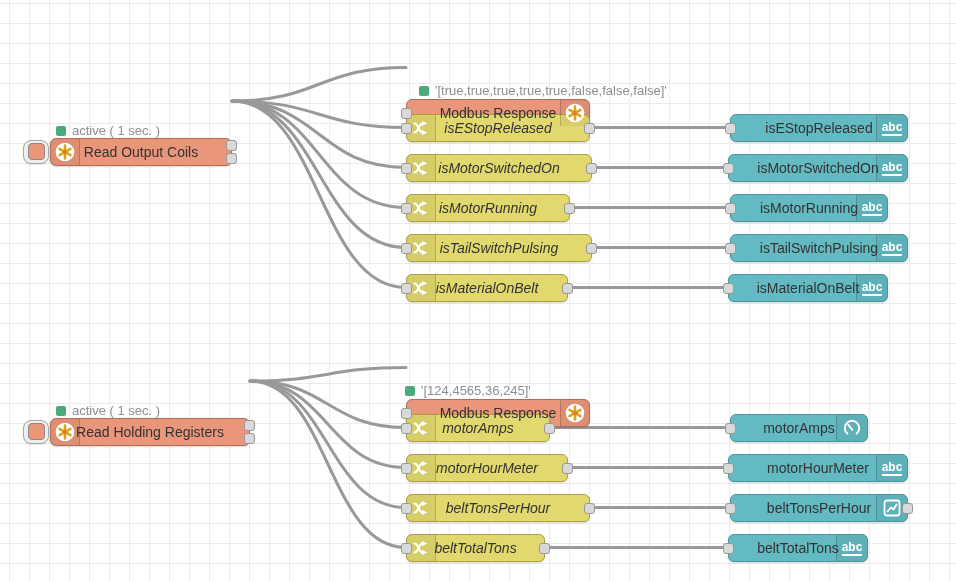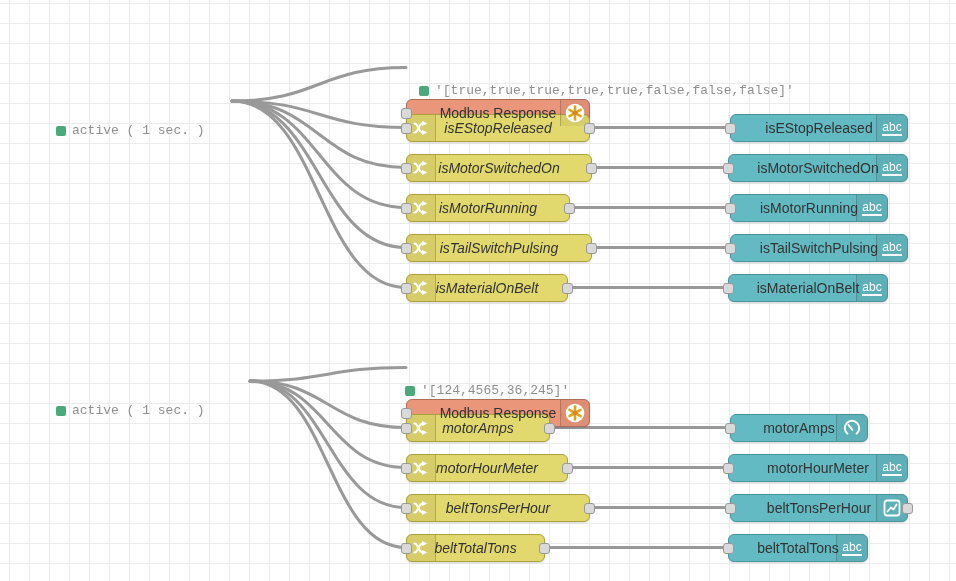--- a/index.html
+++ b/index.html
@@ -35,21 +35,21 @@
   .iconbox{
     position:absolute;top:0;bottom:0;width:28px;
     background:rgba(0,0,0,0.05);
     display:flex;align-items:center;justify-content:center;z-index:1;
   }
   .ib-l{left:0;border-right:1px solid rgba(0,0,0,0.18);border-radius:4px 0 0 4px;}
   .ib-r{right:0;border-left:1px solid rgba(0,0,0,0.18);border-radius:0 4px 4px 0;}
   .ib-w30{width:30px;}
 
   .abc{
-    color:#fff;font-weight:normal;font-size:12px;line-height:12px;
+    color:#fff;font-weight:bold;font-size:12px;line-height:12px;
     border-bottom:2px solid #fff;padding-bottom:1px;
   }
 
   .port{
     position:absolute;width:11px;height:11px;box-sizing:border-box;
     background:#d9d9d9;border:1px solid #999;border-radius:3px;z-index:3;
   }
   .p-in {left:-6px;top:50%;margin-top:-5.5px;}
   .p-out{right:-6px;top:50%;margin-top:-5.5px;}
   .p-out1{right:-6px;top:1px;margin-top:0;}
@@ -60,21 +60,21 @@
     box-sizing:border-box;border:1.5px solid #a6a6a6;background:#eeeeee;
     border-radius:8px;display:flex;align-items:center;justify-content:center;
     box-shadow:0 1px 1px rgba(0,0,0,.1);
   }
   .inject-inner{
     width:15px;height:15px;background:#E9967A;border:1px solid #8a8a8a;border-radius:4px;
   }
 
   .status{
     position:absolute;display:flex;align-items:center;gap:6px;
-    font-size:13px;color:#8f8f8f;white-space:nowrap;font-family:Liberation Mono, monospace;
+    font-size:13px;color:#8f8f8f;white-space:nowrap;
   }
   .sdot{width:10px;height:10px;border-radius:2px;background:#4BA97B;display:inline-block;}
 
   .defs-hidden{position:absolute;width:0;height:0;overflow:hidden;}
 </style>
 </head>
 <body>
 
 <svg class="defs-hidden" aria-hidden="true">
   <defs>
@@ -126,20 +126,33 @@
     <path d="M250,381 C328,381 328,467.5 406,467.5"></path>
     <path d="M250,381 C328,381 328,507.5 406,507.5"></path>
     <path d="M250,381 C328,381 328,547.5 406,547.5"></path>
 
     <path d="M550,427.5 L730,427.5"></path>
     <path d="M568,467.5 L728,467.5"></path>
     <path d="M590,507.5 L730,507.5"></path>
     <path d="M545,547.5 L728,547.5"></path>
   </svg>
 
+  <div class="node n-salmon" style="left:50px;top:93px;width:182px">
+    <div class="inject-btn">
+        <div class="inject-inner"></div>
+      </div>
+    <div class="iconbox ib-l">
+        <svg width="20" height="20">
+          <use href="#i-modbus"></use>
+        </svg>
+      </div>
+    <span class="lbl">Read Output Coils</span>
+    <div class="port p-out1"></div>
+    <div class="port p-out2"></div>
+  </div>
   <div class="status" style="left:56px;top:123px">
     <span class="sdot"></span>
     <span class="stxt">active ( 1 sec. )</span>
   </div>
 
   <div class="node n-salmon" style="left:406px;top:54px;width:184px">
     <div class="iconbox ib-r">
         <svg width="20" height="20">
           <use href="#i-modbus"></use>
         </svg>
@@ -232,20 +245,33 @@
     <div class="port p-in"></div>
   </div>
   <div class="node n-teal" style="left:728px;top:274px;width:160px">
     <div class="iconbox ib-r ib-w30">
         <span class="abc">abc</span>
       </div>
     <span class="lbl">isMaterialOnBelt</span>
     <div class="port p-in"></div>
   </div>
 
+  <div class="node n-salmon" style="left:50px;top:373px;width:200px">
+    <div class="inject-btn">
+        <div class="inject-inner"></div>
+      </div>
+    <div class="iconbox ib-l">
+        <svg width="20" height="20">
+          <use href="#i-modbus"></use>
+        </svg>
+      </div>
+    <span class="lbl">Read Holding Registers</span>
+    <div class="port p-out1"></div>
+    <div class="port p-out2"></div>
+  </div>
   <div class="status" style="left:56px;top:403px">
     <span class="sdot"></span>
     <span class="stxt">active ( 1 sec. )</span>
   </div>
 
   <div class="node n-salmon" style="left:406px;top:354px;width:184px">
     <div class="iconbox ib-r">
         <svg width="20" height="20">
           <use href="#i-modbus"></use>
         </svg>

